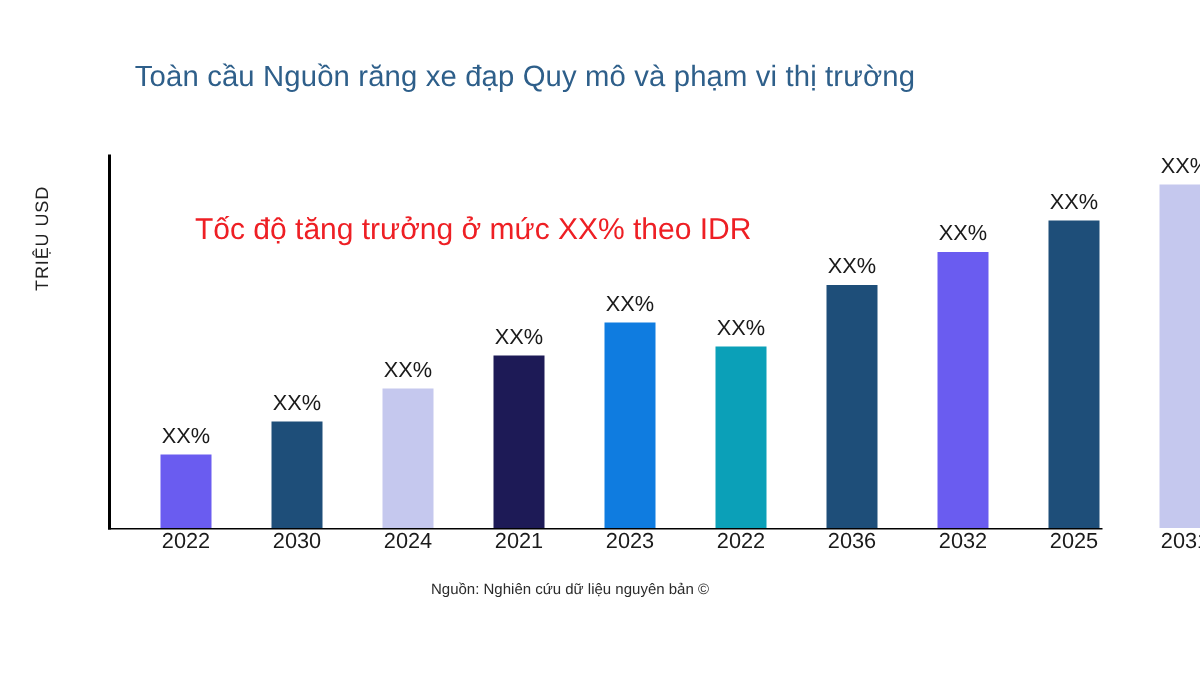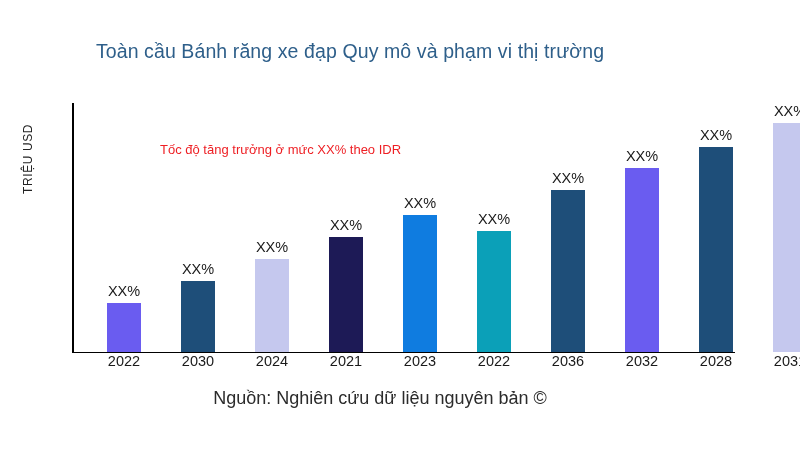--- a/index.html
+++ b/index.html
@@ -37,23 +37,23 @@
     transform: rotate(-90deg);
     transform-origin: 22px 22px;
     font-size: 12px;
     letter-spacing: 0.6px;
     color: #222222;
     text-align: left;
     white-space: nowrap;
   }
   #growth-note {
     position: absolute;
-    left: 160px;
+    left: 130px;
     top: 142px;
-    font-size: 13px;
+    font-size: 20px;
     color: #ee1f24;
     white-space: nowrap;
   }
   #axis-y-line {
     position: absolute;
     left: 72px;
     top: 103px;
     width: 1.6px;
     height: 250px;
     background: #000000;
@@ -100,31 +100,31 @@
     font-size: 14.5px;
     color: #1a1a1a;
     white-space: nowrap;
   }
   #source-caption {
     position: absolute;
     left: 0;
     top: 388px;
     width: 760px;
     text-align: center;
-    font-size: 18px;
+    font-size: 10px;
     color: #2b2b2b;
     white-space: nowrap;
   }
 </style>
 </head>
 <body>
 
 <div id="chart-root">
 
-  <div id="chart-title">Toàn cầu Bánh răng xe đạp Quy mô và phạm vi thị trường</div>
+  <div id="chart-title">Toàn cầu Nguồn răng xe đạp Quy mô và phạm vi thị trường</div>
 
   <div id="y-axis-label">TRIỆU USD</div>
 
   <div id="growth-note">Tốc độ tăng trưởng ở mức XX% theo IDR</div>
 
   <div id="axis-y-line"></div>
   <div id="axis-x-line"></div>
 
   <div id="plot-area">
       <div class="bar-group" style="left: 107px; width: 34px;">
@@ -163,21 +163,21 @@
         <div class="bar-tick-label">2036</div>
       </div>
       <div class="bar-group" style="left: 625px; width: 34px;">
         <div class="bar" title="2029" style="height: 183.144px; background: rgb(106, 92, 240);"></div>
         <div class="bar-value" style="bottom: 285.644px;">XX%</div>
         <div class="bar-tick-label">2032</div>
       </div>
       <div class="bar-group" style="left: 699px; width: 34px;">
         <div class="bar" title="2030" style="height: 204.764px; background: rgb(30, 78, 121);"></div>
         <div class="bar-value" style="bottom: 307.264px;">XX%</div>
-        <div class="bar-tick-label">2028</div>
+        <div class="bar-tick-label">2025</div>
       </div>
       <div class="bar-group" style="left: 773px; width: 34px;">
         <div class="bar" title="2031" style="height: 228.62px; background: rgb(197, 200, 238);"></div>
         <div class="bar-value" style="bottom: 331.12px;">XX%</div>
         <div class="bar-tick-label">2031</div>
       </div>
     </div>
 
   <div id="source-caption">Nguồn: Nghiên cứu dữ liệu nguyên bản ©</div>
 

